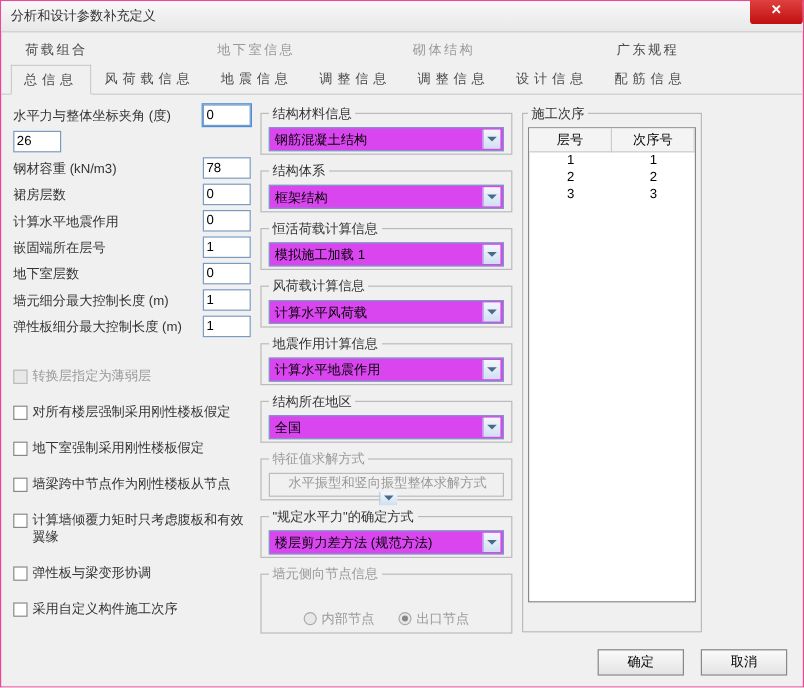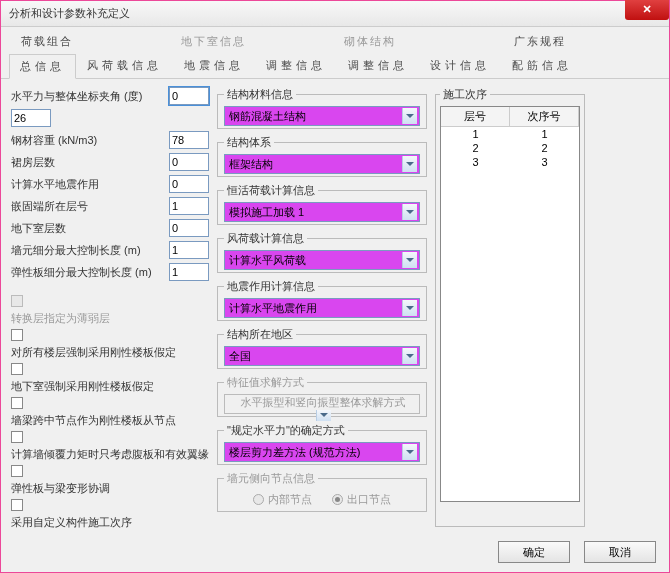--- a/index.html
+++ b/index.html
@@ -15,39 +15,39 @@
 .tab2 { padding: 4px 10px; color: #4a4a4a; cursor: pointer; letter-spacing: 4px; border: 1px solid transparent; }
 .tab2.active { border: 1px solid #ccc; border-bottom: 1px solid #f0f0f0; background: #f0f0f0; position: relative; top: 1px; }
 .content { display: flex; padding: 8px 10px; gap: 8px; }
 .col1 { width: 198px; }
 .col2 { width: 210px; }
 .col3 { width: 150px; }
 .row { display: flex; align-items: center; margin-bottom: 4px; }
 .lbl { flex: 1; color: #333; }
 .inp { width: 40px; height: 18px; border: 1px solid #7a9ac0; padding: 0 2px; background: #fff; }
 .inp.focus { outline: 1px solid #4a90d9; }
-.chk-row { display: flex; align-items: flex-start; margin: 3px 0; gap: 4px; flex-direction: column; }
+.chk-row { display: flex; align-items: flex-start; margin: 16px 0; gap: 4px; }
 .chk { width: 12px; height: 12px; border: 1px solid #888; background: #fff; margin-top: 1px; flex-shrink: 0; }
 .chk.dis { background: #e8e8e8; border-color: #bbb; }
 .chk-lbl { color: #333; line-height: 14px; }
 .chk-lbl.dis { color: #999; }
 fieldset { border: 1px solid #bbb; margin: 0 0 6px 0; padding: 4px 6px 2px; }
 fieldset.dis { color: #999; }
 legend { padding: 0 3px; color: #333; }
 legend.dis { color: #999; }
 .sel { width: 100%; height: 20px; border: 1px solid #7a9ac0; background: #d946ef; display: flex; align-items: center; justify-content: space-between; padding: 0 2px 0 4px; cursor: pointer; }
 .sel.dis { background: #f0f0f0; border-color: #bbb; color: #999; cursor: default; flex-direction: column; }
 .sel-arrow { width: 15px; height: 16px; background: linear-gradient(#f4f7fb,#cfe0f2); border-left: 1px solid #b8cde4; display: flex; align-items: center; justify-content: center; }
 .sel-arrow::after { content: ""; border: 4px solid transparent; border-top-color: #4a6a8a; margin-top: 3px; }
 .table-box { border: 1px solid #888; background: #fff; height: 396px; }
 .thead { display: flex; }
 .th { flex: 1; border: 1px solid #ccc; border-top: none; border-left: none; background: #f4f4f4; text-align: center; padding: 2px 0; }
 .trow { display: flex; }
 .td { flex: 1; text-align: center; padding: 1px 0; }
-.radio-grp { display: flex; gap: 20px; justify-content: center; padding: 2px 0; }
+.radio-grp { display: flex; gap: 20px; justify-content: center; padding: 2px 0; margin-top: 16px; }
 .radio { display: flex; align-items: center; gap: 4px; color: #999; }
 .rdot { width: 11px; height: 11px; border: 1px solid #aaa; border-radius: 50%; background: #e8e8e8; position: relative; }
 .rdot.on::after { content: ""; position: absolute; left: 2px; top: 2px; width: 5px; height: 5px; background: #888; border-radius: 50%; }
 .footer { position: absolute; bottom: 10px; right: 14px; display: flex; gap: 14px; }
 .btn { width: 72px; height: 22px; border: 1px solid #888; background: linear-gradient(#fafafa,#e4e4e4); cursor: pointer; text-align: center; line-height: 20px; }
 .sep { height: 6px; }
 </style>
 </head>
 <body>
 

